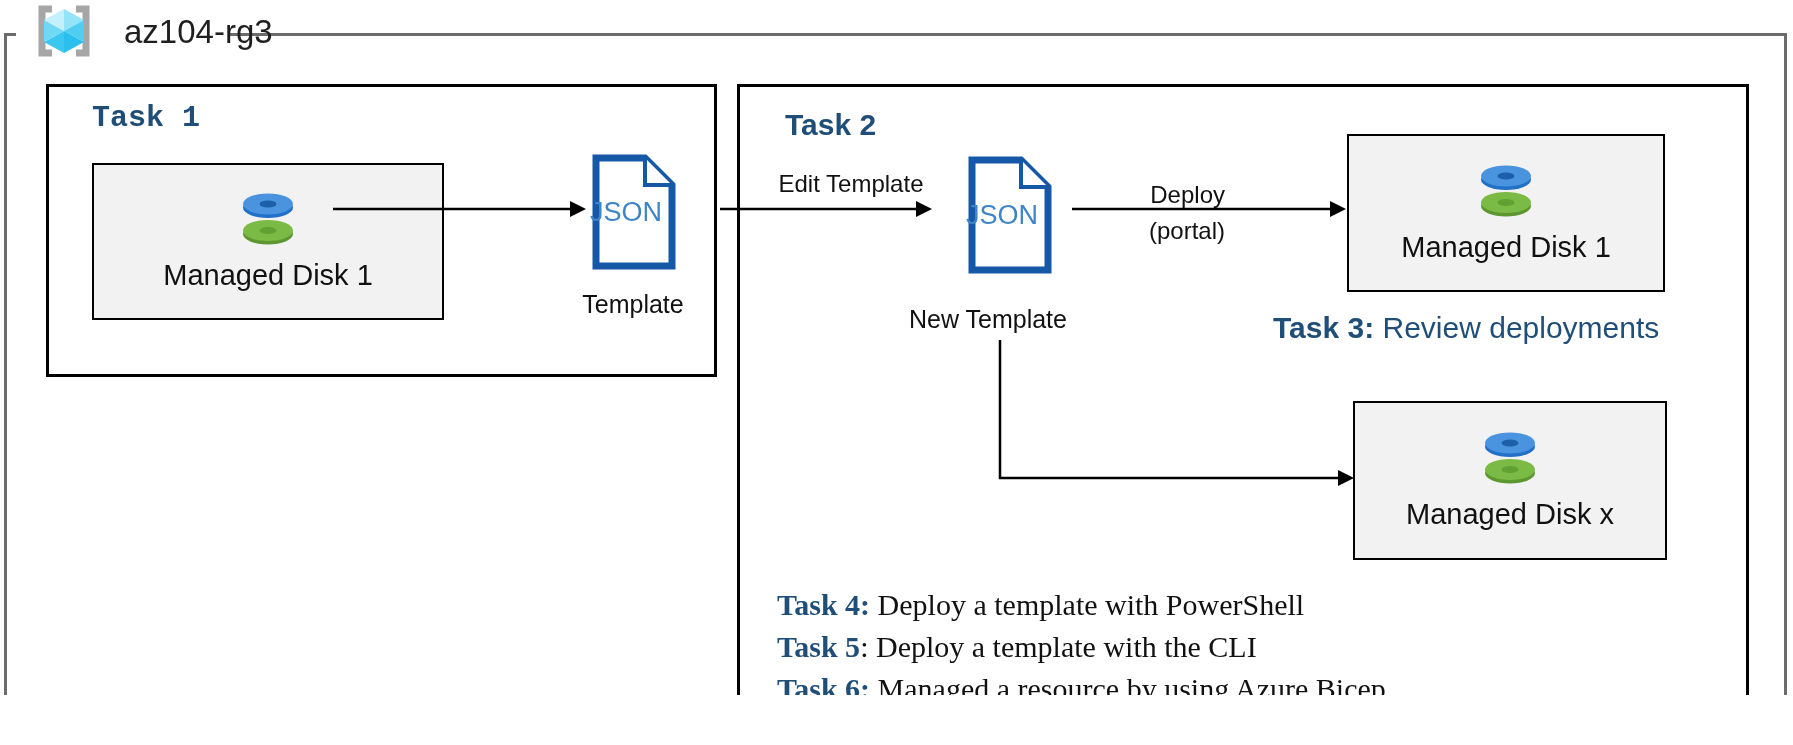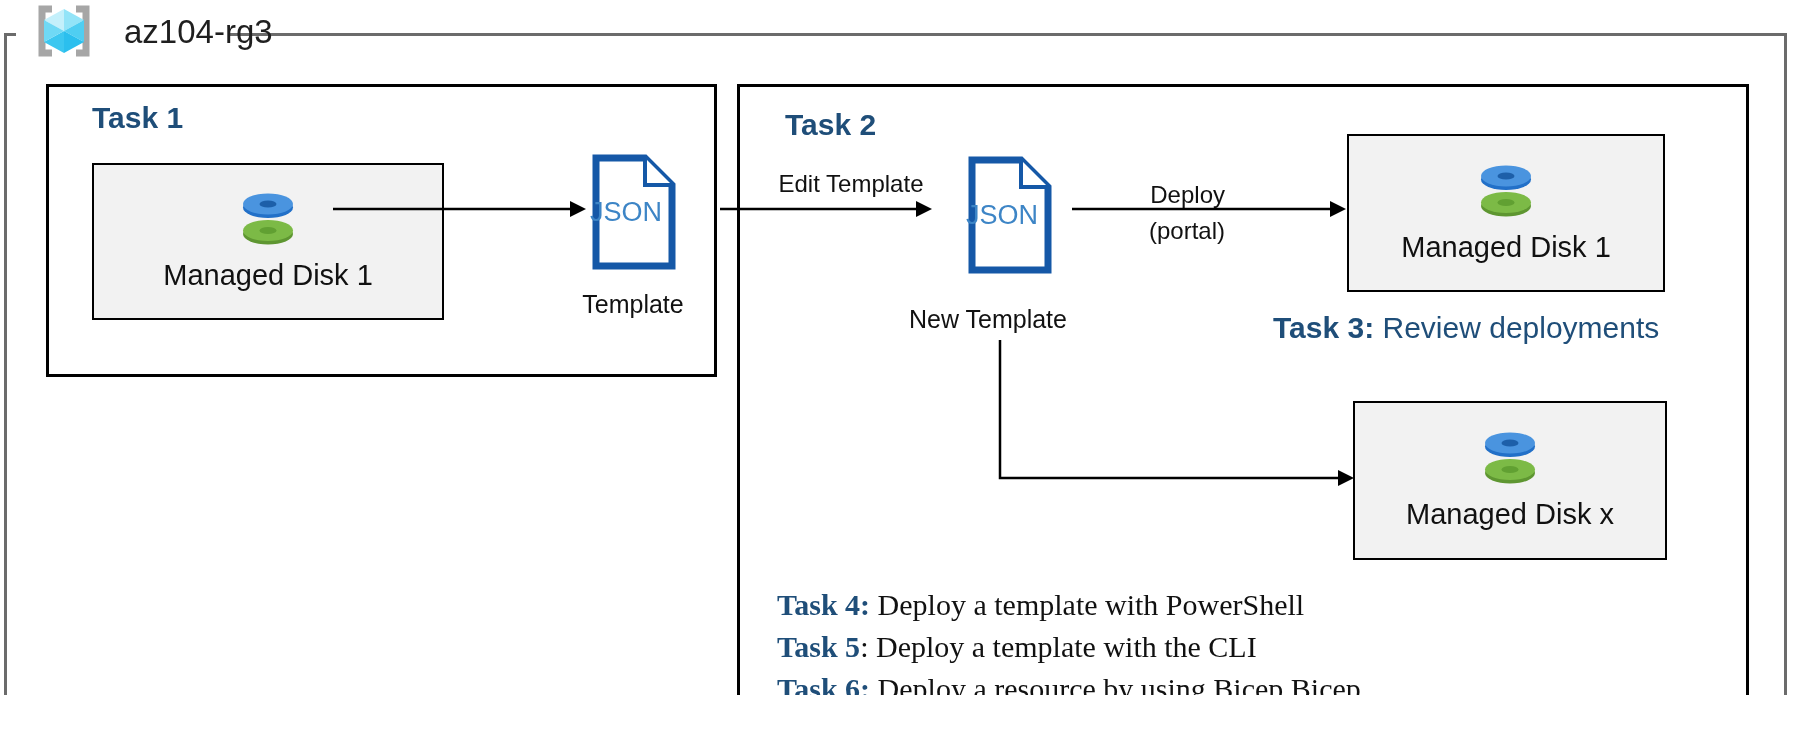--- a/index.html
+++ b/index.html
@@ -12,21 +12,21 @@
   .border-label-patch{position:absolute;left:16px;top:28px;width:212px;height:12px;background:#fff;}
 
   .rg-icon{position:absolute;left:31px;top:3px;width:66px;height:56px;}
   .rg-name{position:absolute;left:124px;top:12px;font-size:33px;line-height:40px;color:#1f1f1f;white-space:nowrap;}
 
   .task-box{position:absolute;border:3px solid #000;box-sizing:border-box;background:#fff;}
   #task1-box{left:46px;top:84px;width:671px;height:293px;}
   #task2-box{left:737px;top:84px;width:1012px;height:627px;}
 
   .task-title{position:absolute;font-size:30px;font-weight:bold;color:#1F4E79;line-height:36px;white-space:nowrap;}
-  #task1-title{left:92px;top:100px;}
+  #task1-title{left:92px;top:100px;font-family:Liberation Mono, monospace;}
   #task2-title{left:785px;top:107px;}
 
   .disk-box{position:absolute;background:#F2F2F2;border:2px solid #000;box-sizing:border-box;
     display:flex;flex-direction:column;align-items:center;justify-content:center;gap:12px;}
   #task1-disk-box{left:92px;top:163px;width:352px;height:157px;}
   #task2-disk1-box{left:1347px;top:134px;width:318px;height:158px;}
   #task2-diskx-box{left:1353px;top:401px;width:314px;height:159px;}
   .disk-label{font-size:29px;color:#111;white-space:nowrap;}
 
   .json-doc{position:absolute;width:88px;}
@@ -156,21 +156,21 @@
         <ellipse cx="28" cy="13" rx="25" ry="10.5" fill="#4A94DF"></ellipse>
         <ellipse cx="28" cy="13" rx="8.5" ry="3.6" fill="#1D5FA9"></ellipse>
       </g>
     </svg>
     <span class="disk-label">Managed Disk x</span>
   </div>
 
   <div id="task-list">
     <div><span class="tlabel">Task 4:</span><span> Deploy a template with PowerShell</span></div>
     <div><span class="tlabel">Task 5</span><span>: Deploy a template with the CLI</span></div>
-    <div><span class="tlabel">Task 6:</span><span> Deploy a resource by using Bicep Bicep</span></div>
+    <div><span class="tlabel">Task 6:</span><span> Managed a resource by using Azure Bicep</span></div>
   </div>
 
   <svg id="connectors">
     <g stroke="#000" stroke-width="2.5" fill="#000">
       <line x1="333" y1="209" x2="570" y2="209"></line>
       <polygon points="570,201 570,217 586,209" stroke="none"></polygon>
       <line x1="720" y1="209" x2="916" y2="209"></line>
       <polygon points="916,201 916,217 932,209" stroke="none"></polygon>
       <line x1="1072" y1="209" x2="1330" y2="209"></line>
       <polygon points="1330,201 1330,217 1346,209" stroke="none"></polygon>

